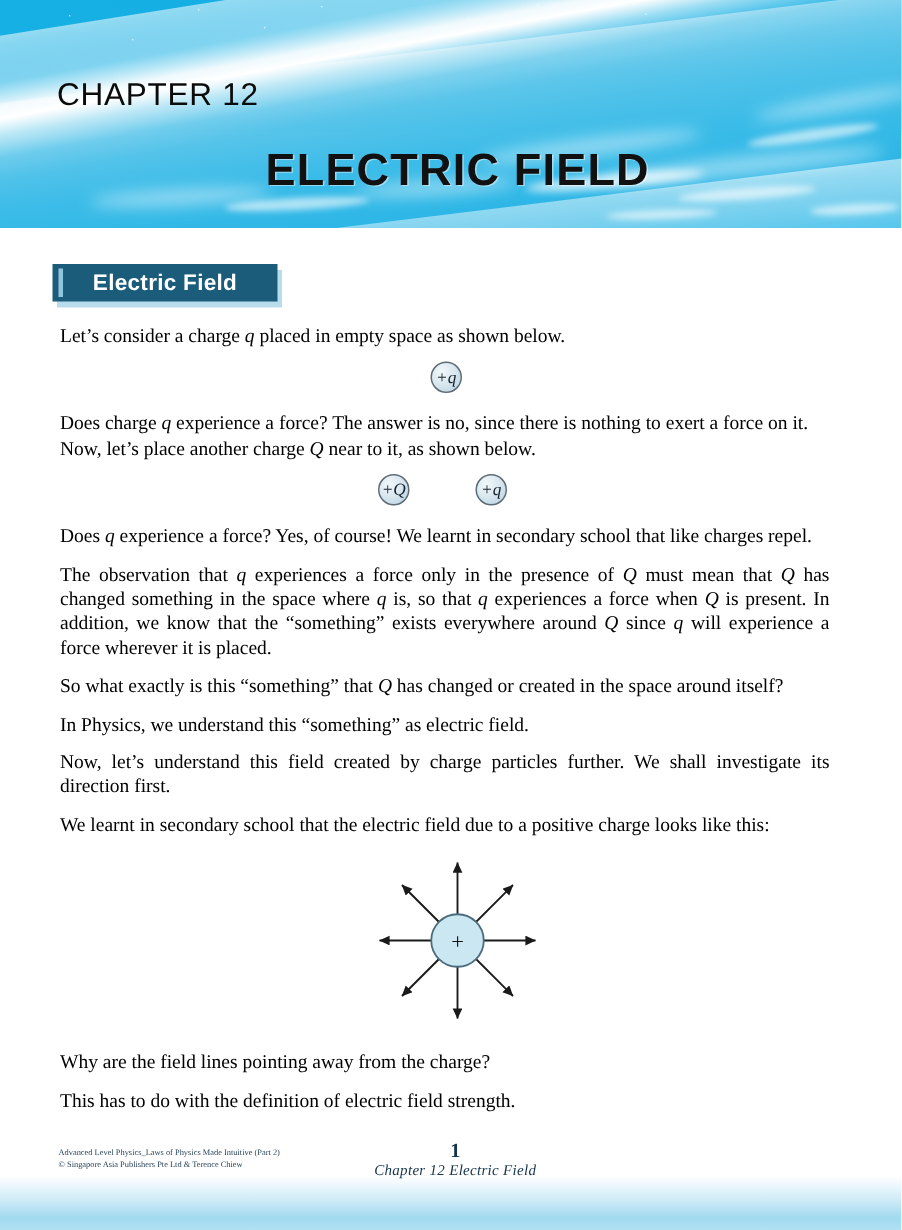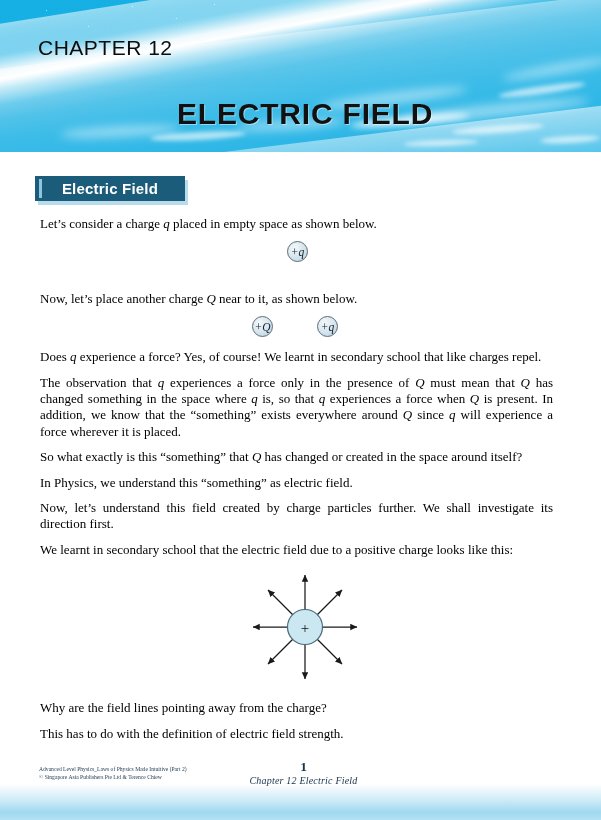--- a/index.html
+++ b/index.html
@@ -86,21 +86,21 @@
   
   .star {
     position: absolute;
     width: 1px; height: 1px;
     background: rgba(255,255,255,0.85);
     border-radius: 50%;
   }
 
   .chapter-label {
     position: absolute;
-    left: 38px; top: 36px;
+    left: 38px; top: 52px;
     font-family: "Liberation Sans", sans-serif;
     font-size: 21px;
     font-weight: 500;
     letter-spacing: 0.5px;
     color: #0b0b0b;
     white-space: nowrap;
   }
   .chapter-title {
     position: absolute;
     left: 177px; top: 97px;
@@ -278,21 +278,21 @@
 </div>
 
 <div class="content">
 
   <p class="para">Let’s consider a charge <i class="it">q</i> placed in empty space as shown below.</p>
 
   <div class="charge-row">
     <div class="charge" style="left:247px; top:0;">+q</div>
   </div>
 
-  <p class="para"><br><span>Now, let’s place another charge <i class="it">Q</i> near to it, as shown below.</span></p>
+  <p class="para"><span>Does charge <i class="it">q</i> experience a force? The answer is no, since there is nothing to exert a force on it.</span><br><span>Now, let’s place another charge <i class="it">Q</i> near to it, as shown below.</span></p>
 
   <div class="charge-row">
     <div class="charge" style="left:212px; top:0;">+Q</div>
     <div class="charge" style="left:277px; top:0;">+q</div>
   </div>
 
   <p class="para">Does <i class="it">q</i> experience a force? Yes, of course! We learnt in secondary school that like charges repel.</p>
   <p class="para justified">The observation that <i class="it">q</i> experiences a force only in the presence of <i class="it">Q</i> must mean that <i class="it">Q</i> has changed something in the space where <i class="it">q</i> is, so that <i class="it">q</i> experiences a force when <i class="it">Q</i> is present. In addition, we know that the “something” exists everywhere around <i class="it">Q</i> since <i class="it">q</i> will experience a force wherever it is placed.</p>
   <p class="para">So what exactly is this “something” that <i class="it">Q</i> has changed or created in the space around itself?</p>
   <p class="para">In Physics, we understand this “something” as electric field.</p>

